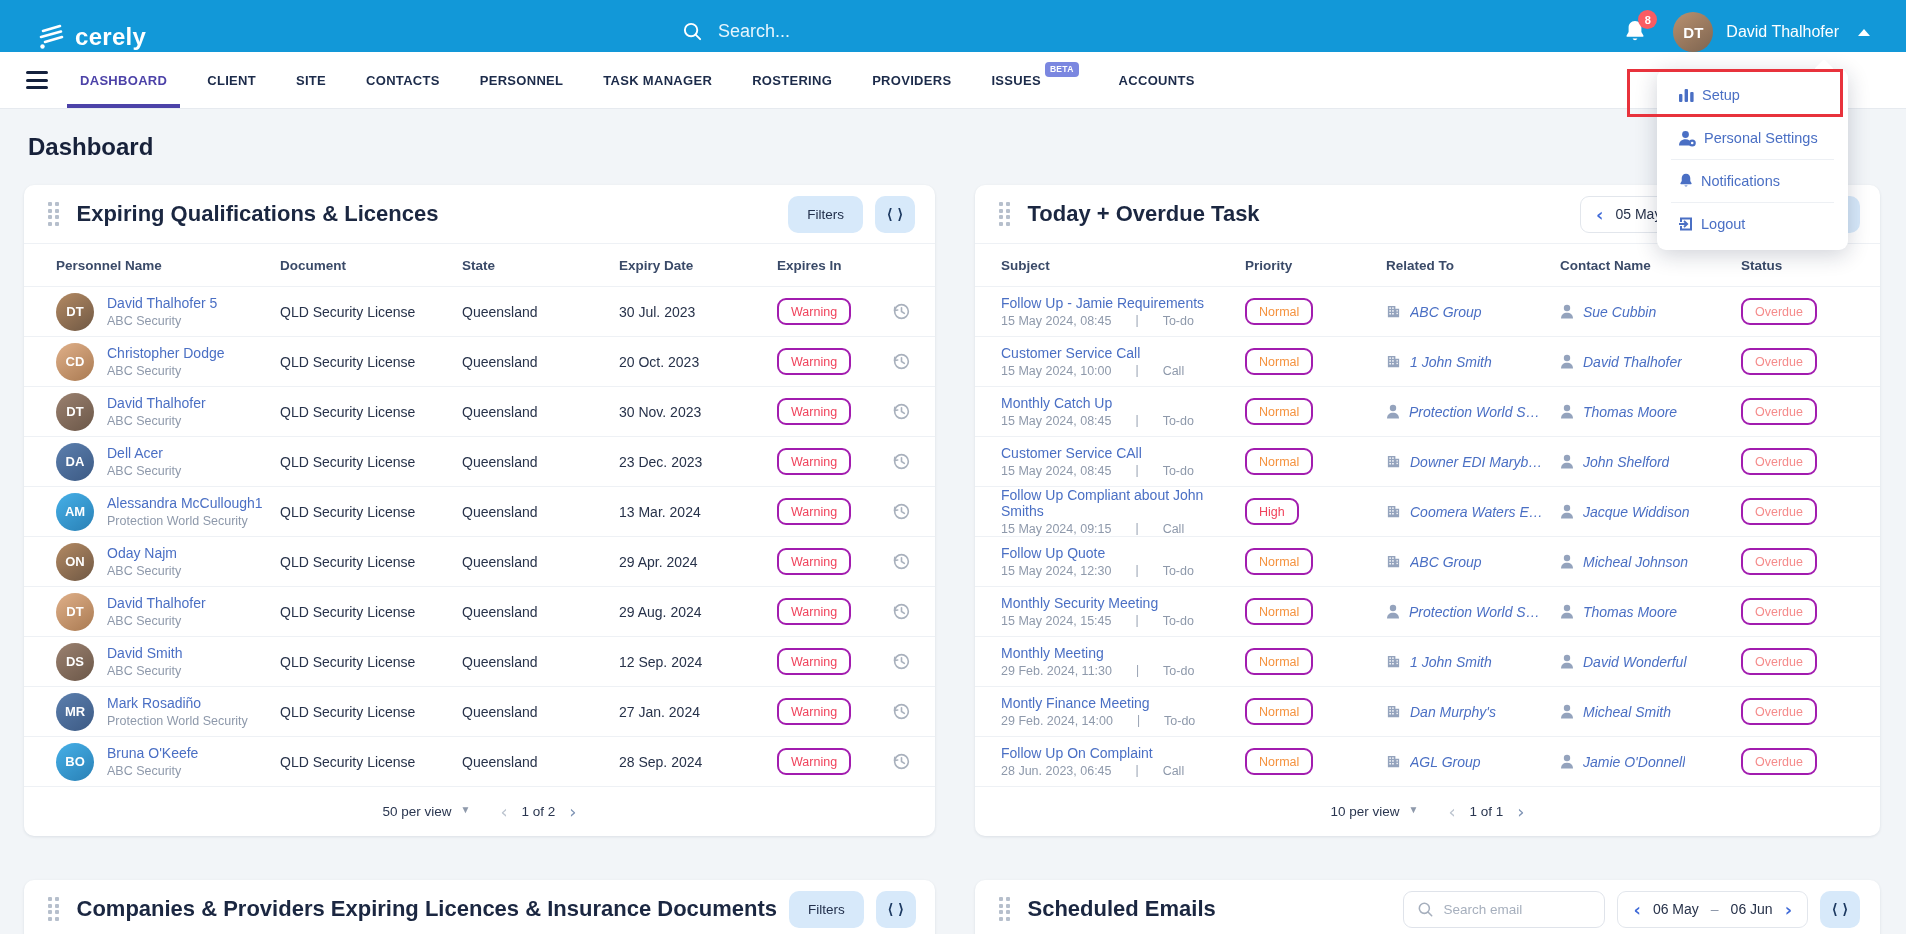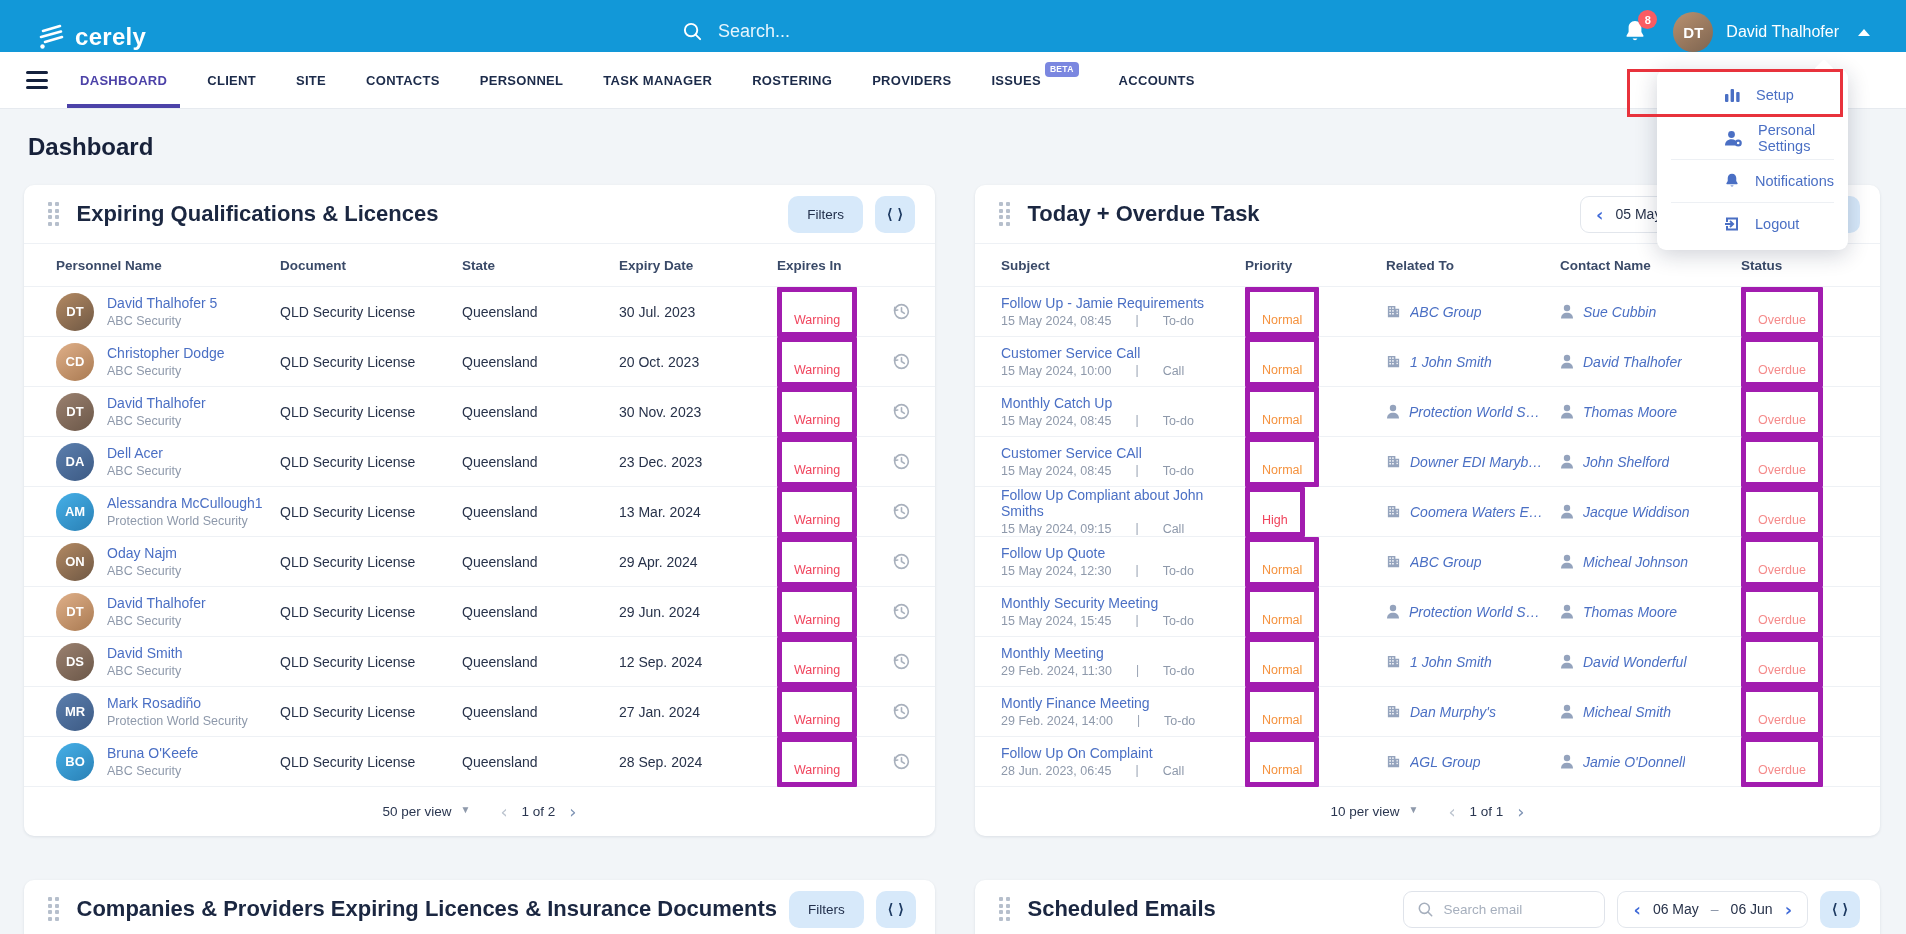--- a/index.html
+++ b/index.html
@@ -52,21 +52,21 @@
   .left-grid { grid-template-columns:224px 182px 157px 158px 1fr; padding:0 22px 0 32px; }
   .right-grid { grid-template-columns:244px 141px 174px 181px 1fr; padding:0 22px 0 26px; }
   .cell { font-size:14px; color:#27324a; }
   .name-cell { display:flex; align-items:center; gap:13px; }
   .row-avatar { width:38px; height:38px; border-radius:50%; flex:0 0 38px; color:#fff; font-size:13px; font-weight:700; display:flex; align-items:center; justify-content:center; }
   .av0{background:linear-gradient(145deg,#b48a63,#6f5844);} .av1{background:linear-gradient(145deg,#e0b089,#a97a52);}
   .av2{background:linear-gradient(145deg,#9b8170,#6b5748);} .av3{background:linear-gradient(145deg,#5c7fae,#3c5a84);}
   .av4{background:linear-gradient(145deg,#46b0e8,#2980b5);}
   .link { color:var(--link-blue); font-size:14px; cursor:pointer; text-decoration:none; }
   .sub { color:#8e99ab; font-size:12.5px; margin-top:3px; }
-  .badge { display:inline-block; background:#fff; border:5px solid #a21caf; border-radius:1px; padding:22px 12px 5px; font-size:12.5px; line-height:1; white-space:nowrap; }
+  .badge { display:inline-block; background:#fff; border:2px solid #a21caf; border-radius:9px; padding:6px 12px 5px; font-size:12.5px; line-height:1; white-space:nowrap; }
   .badge.warning { color:var(--warning-red); }
   .badge.prio-normal { color:var(--normal-orange); }
   .badge.prio-high { color:var(--warning-red); }
   .badge.overdue { color:var(--overdue-red); }
   .expires-cell { display:flex; align-items:center; justify-content:space-between; padding-right:2px; }
   .icon-link { display:flex; align-items:center; gap:9px; min-width:0;font-style:italic; }
   .icon-link .link { overflow:hidden; text-overflow:ellipsis; white-space:nowrap; max-width:138px; }
   .contact-cell .link { max-width:150px; }
   .subj-sub { display:flex; align-items:center; gap:24px; }
   .pipe { color:#98a2b3; font-size:12px; position:relative; top:-1px; }
@@ -85,21 +85,21 @@
   .search-box input { border:none; outline:none; font-size:13.5px; color:#27324a; width:100%; font-family:inherit; background:transparent; }
   .search-box input::placeholder { color:#a6afbd; }
   .date-pill { display:flex; align-items:center; gap:12px; border:1px solid #e2e6ec; border-radius:9px; height:37px; padding:0 15px; background:#fff; font-size:14px; color:#27324a; white-space:nowrap; }
   .date-pill .chv { color:#3f6ad8; font-size:18px; font-weight:700; cursor:pointer; font-family:"DejaVu Sans", sans-serif; }
   .date-pill.occluded { width:228px; overflow:hidden; justify-content:flex-start; }
   .dash { color:#8e99ab; }
 
   
   .user-menu { position:absolute; left:1657px; top:69px; width:191px; background:#fff; border-radius:9px; box-shadow:0 5px 22px rgba(18,32,60,.20); padding:5px 0; z-index:40; }
   .user-menu::before { content:""; position:absolute; top:-7px; left:160px; width:14px; height:14px; background:#fff; transform:rotate(45deg); border-radius:2px; }
-  .menu-item { display:flex; align-items:center; gap:15px; height:42px; padding:0 21px; color:var(--link-blue); font-size:14.5px; cursor:pointer;margin-left:46px; }
+  .menu-item { display:flex; align-items:center; gap:7px; height:42px; padding:0 21px; color:var(--link-blue); font-size:14.5px; cursor:pointer; }
   .menu-sep { height:1px; background:#edf0f4; margin:0 14px; }
   .annotation-box { position:absolute; left:1627px; top:69px; width:216px; height:48px; border:3px solid var(--annotation-red); z-index:45; pointer-events:none; }
 
   svg { display:block; }
 </style>
 </head>
 <body>
 
 <header class="topbar">
   <div class="brand">
@@ -331,21 +331,21 @@
               </span>
             </div>
           </div>
           <div class="tbl-row left-grid">
             <div class="cell name-cell">
               <span class="row-avatar av1">DT</span>
               <span><a class="link">David Thalhofer</a><div class="sub">ABC Security</div></span>
             </div>
             <div class="cell">QLD Security License</div>
             <div class="cell">Queensland</div>
-            <div class="cell">29 Jun. 2024</div>
+            <div class="cell">29 Aug. 2024</div>
             <div class="cell expires-cell">
               <span class="badge warning">Warning</span>
               <span>
                 <svg width="19" height="19" viewBox="0 0 20 20">
                   <circle cx="10" cy="10" r="7.2" fill="none" stroke="#a9b1bd" stroke-width="1.7"></circle>
                   <path d="M10 6 V10 L13 12" stroke="#a9b1bd" stroke-width="1.7" fill="none" stroke-linecap="round"></path>
                   <path d="M3 5.5 L2.6 9 L6 8.4" fill="none" stroke="#a9b1bd" stroke-width="1.7" stroke-linecap="round" stroke-linejoin="round"></path>
                 </svg>
               </span>
             </div>

